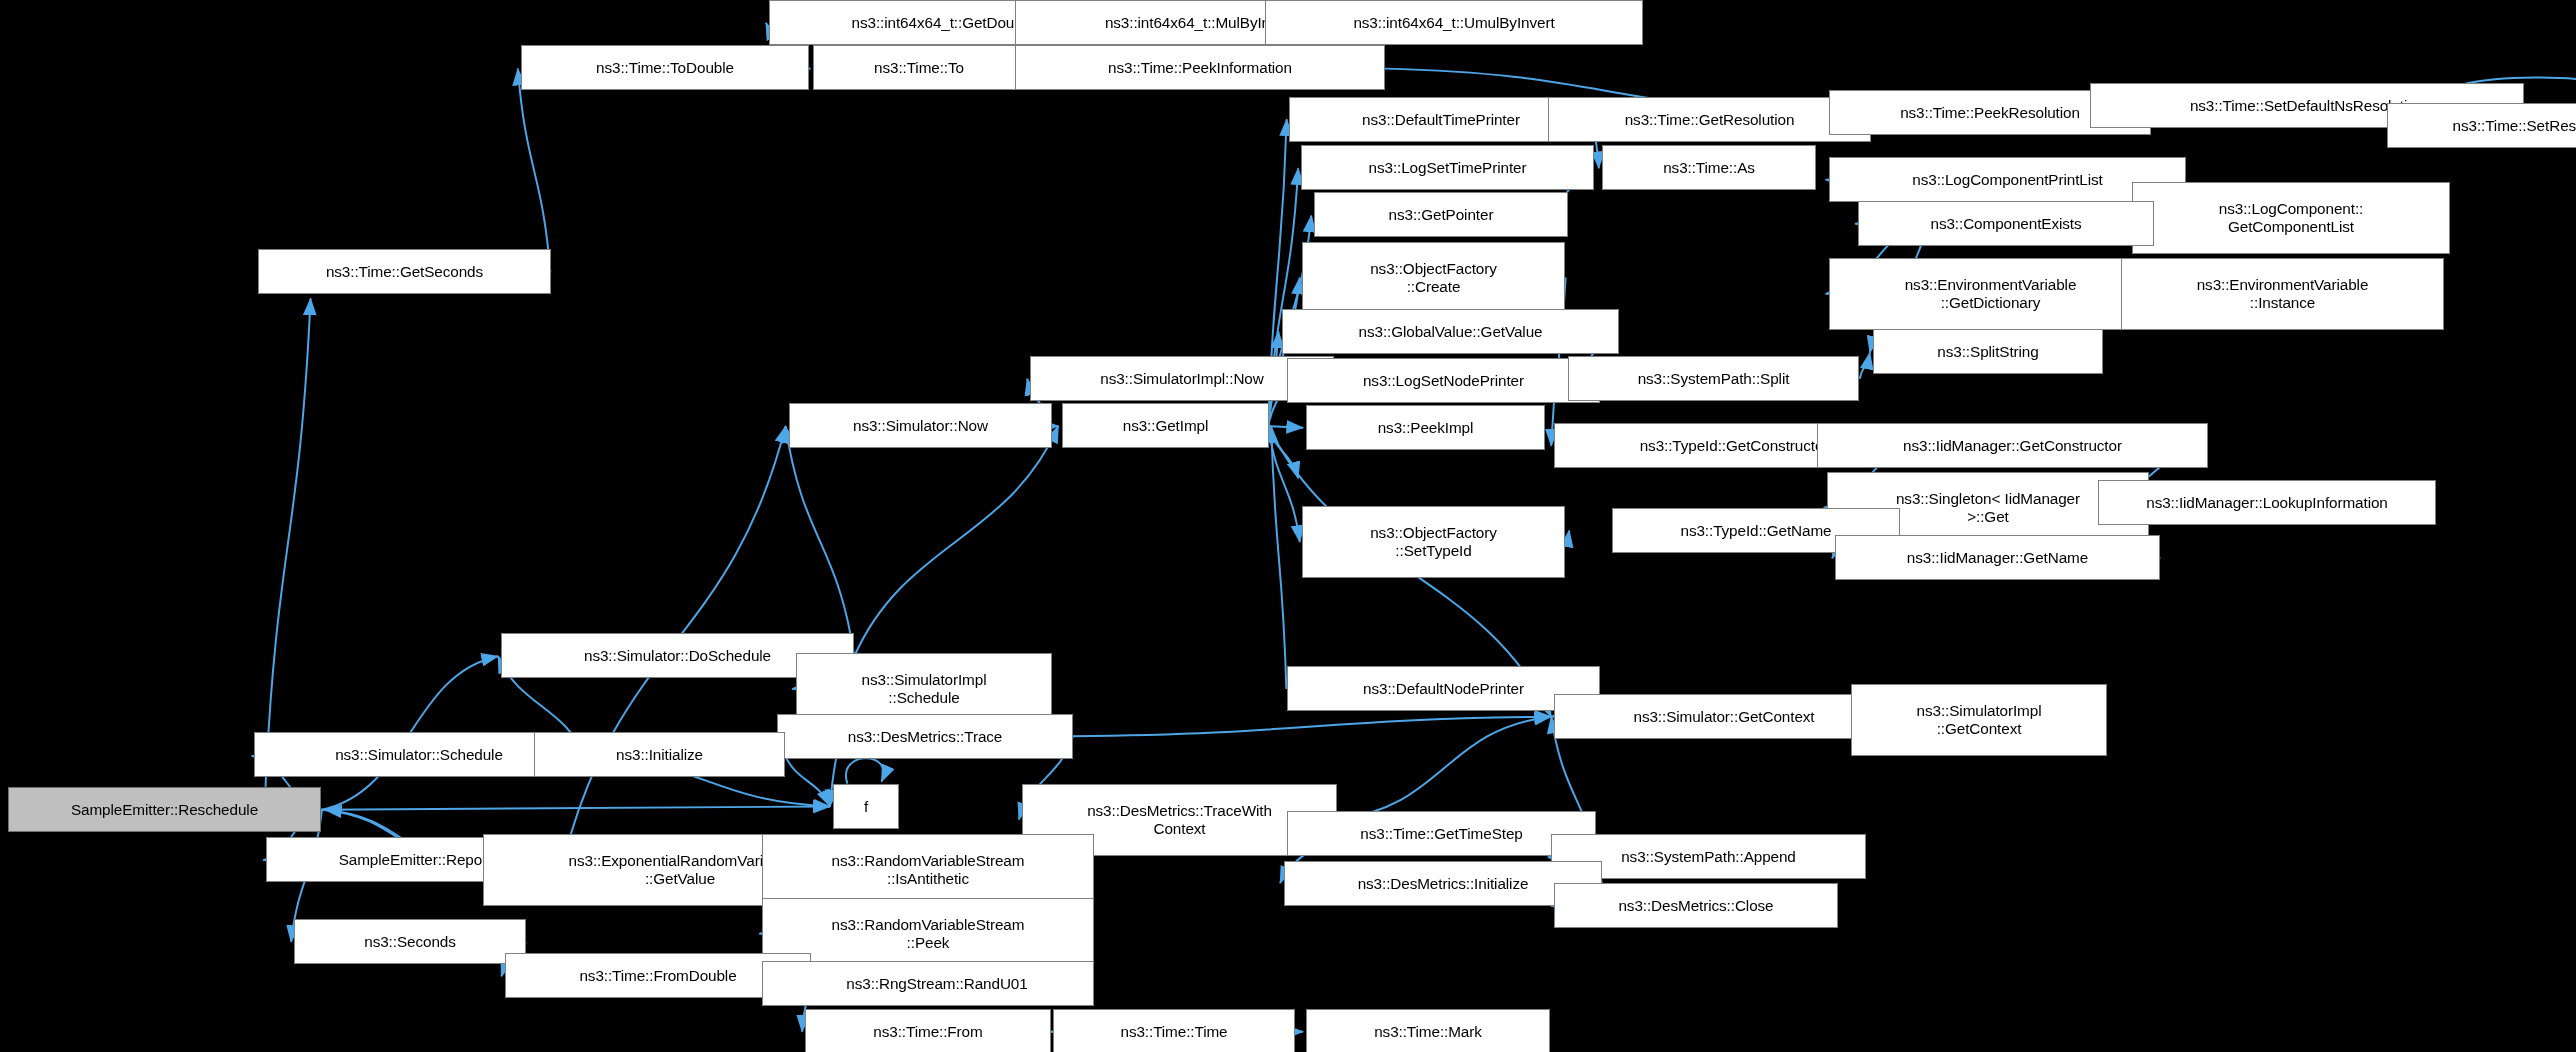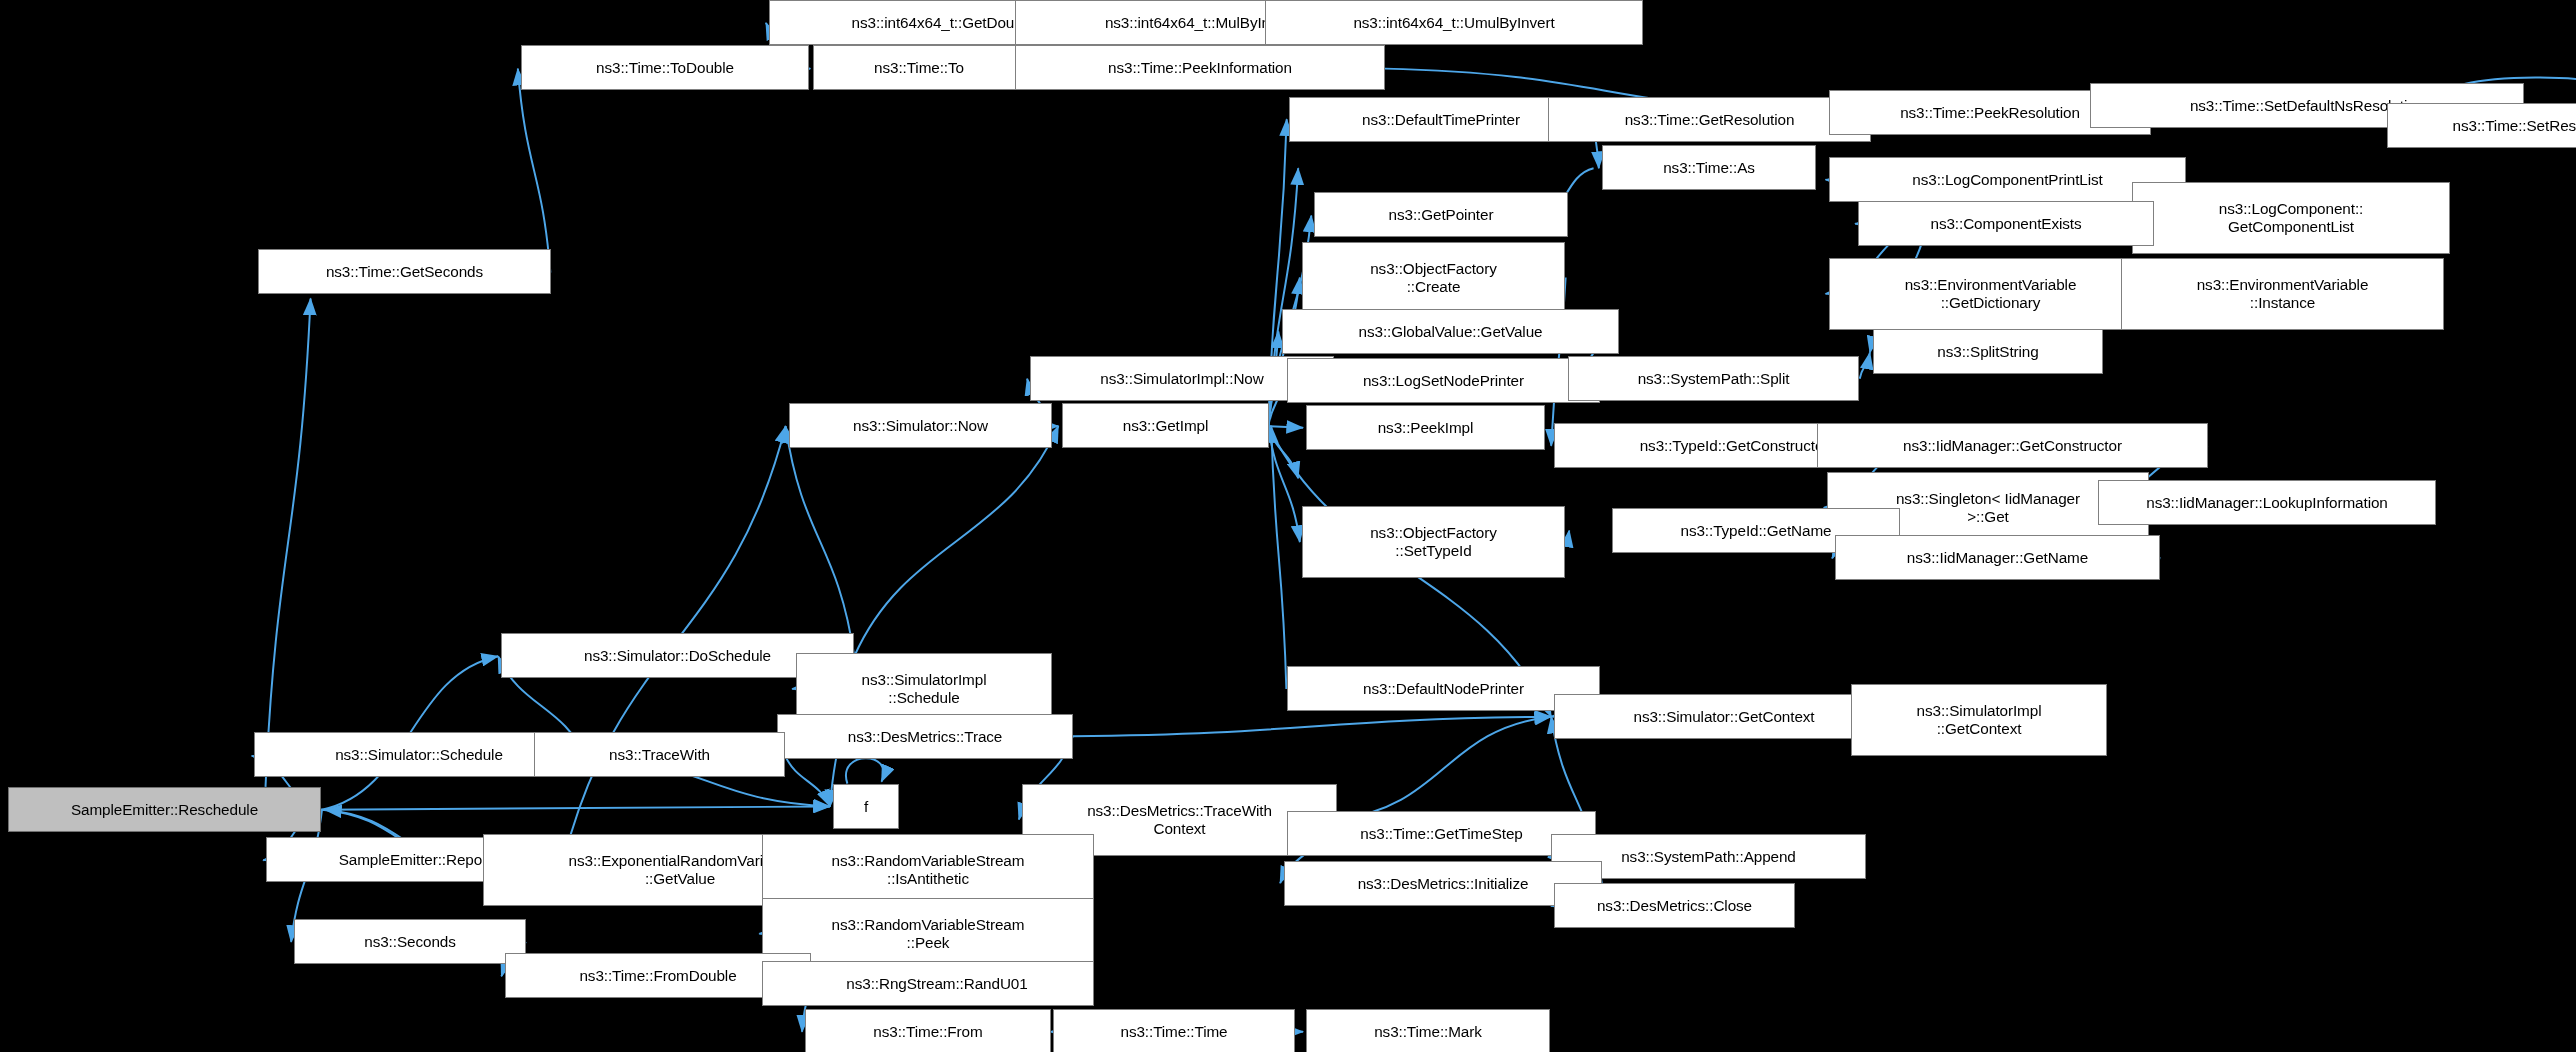--- a/index.html
+++ b/index.html
@@ -150,20 +150,21 @@
     <div class="node" style="left: 769px; top: 0px; width: 348px; height: 45px;"><span>ns3::int64x64_t::GetDouble</span></div>
     <div class="node" style="left: 813px; top: 45px; width: 212px; height: 45px;"><span>ns3::Time::To</span></div>
     <div class="node" style="left: 1015px; top: 0px; width: 370px; height: 45px;"><span>ns3::int64x64_t::MulByInvert</span></div>
     <div class="node" style="left: 1015px; top: 45px; width: 370px; height: 45px;"><span>ns3::Time::PeekInformation</span></div>
     <div class="node" style="left: 1265px; top: 0px; width: 378px; height: 45px;"><span>ns3::int64x64_t::UmulByInvert</span></div>
     <div class="node" style="left: 1289px; top: 97px; width: 304px; height: 45px;"><span>ns3::DefaultTimePrinter</span></div>
     <div class="node" style="left: 1548px; top: 97px; width: 323px; height: 45px;"><span>ns3::Time::GetResolution</span></div>
     <div class="node" style="left: 1829px; top: 90px; width: 322px; height: 45px;"><span>ns3::Time::PeekResolution</span></div>
     <div class="node" style="left: 2090px; top: 83px; width: 434px; height: 45px;"><span>ns3::Time::SetDefaultNsResolution</span></div>
     <div class="node" style="left: 2387px; top: 103px; width: 299px; height: 45px;"><span>ns3::Time::SetResolution</span></div>
+    <div class="node" style="left: 1301px; top: 145px; width: 293px; height: 45px;"><span>ns3::LogSetTimePrinter</span></div>
     <div class="node" style="left: 1602px; top: 145px; width: 214px; height: 45px;"><span>ns3::Time::As</span></div>
     <div class="node" style="left: 1829px; top: 157px; width: 357px; height: 45px;"><span>ns3::LogComponentPrintList</span></div>
     <div class="node" style="left: 2132px; top: 182px; width: 318px; height: 72px;"><span>ns3::LogComponent::
 GetComponentList</span></div>
     <div class="node" style="left: 1314px; top: 192px; width: 254px; height: 45px; text-align: center;"><span>ns3::GetPointer</span></div>
     <div class="node" style="left: 1858px; top: 201px; width: 296px; height: 45px;"><span>ns3::ComponentExists</span></div>
     <div class="node" style="left: 1302px; top: 242px; width: 263px; height: 72px;"><span>ns3::ObjectFactory
 ::Create</span></div>
     <div class="node" style="left: 1829px; top: 258px; width: 323px; height: 72px;"><span>ns3::EnvironmentVariable
 ::GetDictionary</span></div>
@@ -188,33 +189,33 @@
     <div class="node" style="left: 1835px; top: 535px; width: 325px; height: 45px;"><span>ns3::IidManager::GetName</span></div>
     <div class="node" style="left: 501px; top: 633px; width: 353px; height: 45px;"><span>ns3::Simulator::DoSchedule</span></div>
     <div class="node" style="left: 796px; top: 653px; width: 256px; height: 72px;"><span>ns3::SimulatorImpl
 ::Schedule</span></div>
     <div class="node" style="left: 1287px; top: 666px; width: 313px; height: 45px;"><span>ns3::DefaultNodePrinter</span></div>
     <div class="node" style="left: 1554px; top: 694px; width: 340px; height: 45px;"><span>ns3::Simulator::GetContext</span></div>
     <div class="node" style="left: 1851px; top: 684px; width: 256px; height: 72px;"><span>ns3::SimulatorImpl
 ::GetContext</span></div>
     <div class="node" style="left: 777px; top: 714px; width: 296px; height: 45px;"><span>ns3::DesMetrics::Trace</span></div>
     <div class="node" style="left: 254px; top: 732px; width: 330px; height: 45px;"><span>ns3::Simulator::Schedule</span></div>
-    <div class="node" style="left: 534px; top: 732px; width: 251px; height: 45px;"><span>ns3::TraceWith</span></div>
+    <div class="node" style="left: 534px; top: 732px; width: 251px; height: 45px;"><span>ns3::Initialize</span></div>
     <div class="node" style="left: 833px; top: 784px; width: 66px; height: 45px;"><span>f</span></div>
     <div class="node" style="left: 1022px; top: 784px; width: 315px; height: 72px;"><span>ns3::DesMetrics::TraceWith
 Context</span></div>
     <div class="node" style="left: 1287px; top: 811px; width: 309px; height: 45px;"><span>ns3::Time::GetTimeStep</span></div>
     <div class="node" style="left: 266px; top: 837px; width: 298px; height: 45px;"><span>SampleEmitter::Report</span></div>
     <div class="node" style="left: 483px; top: 834px; width: 394px; height: 72px;"><span>ns3::ExponentialRandomVariable
 ::GetValue</span></div>
     <div class="node" style="left: 762px; top: 834px; width: 332px; height: 72px;"><span>ns3::RandomVariableStream
 ::IsAntithetic</span></div>
     <div class="node" style="left: 1551px; top: 834px; width: 315px; height: 45px;"><span>ns3::SystemPath::Append</span></div>
     <div class="node" style="left: 1284px; top: 861px; width: 318px; height: 45px;"><span>ns3::DesMetrics::Initialize</span></div>
-    <div class="node" style="left: 1554px; top: 883px; width: 241px; height: 45px;"><span>ns3::DesMetrics::Close</span></div>
+    <div class="node" style="left: 1554px; top: 883px; width: 284px; height: 45px;"><span>ns3::DesMetrics::Close</span></div>
     <div class="node" style="left: 762px; top: 898px; width: 332px; height: 72px;"><span>ns3::RandomVariableStream
 ::Peek</span></div>
     <div class="node" style="left: 294px; top: 919px; width: 232px; height: 45px;"><span>ns3::Seconds</span></div>
     <div class="node" style="left: 505px; top: 953px; width: 306px; height: 45px;"><span>ns3::Time::FromDouble</span></div>
     <div class="node" style="left: 762px; top: 961px; width: 332px; height: 45px; padding-left: 18px;"><span>ns3::RngStream::RandU01</span></div>
     <div class="node" style="left: 805px; top: 1009px; width: 246px; height: 45px;"><span>ns3::Time::From</span></div>
     <div class="node" style="left: 1053px; top: 1009px; width: 242px; height: 45px;"><span>ns3::Time::Time</span></div>
     <div class="node" style="left: 1306px; top: 1009px; width: 244px; height: 45px;"><span>ns3::Time::Mark</span></div>
   </div>
 

